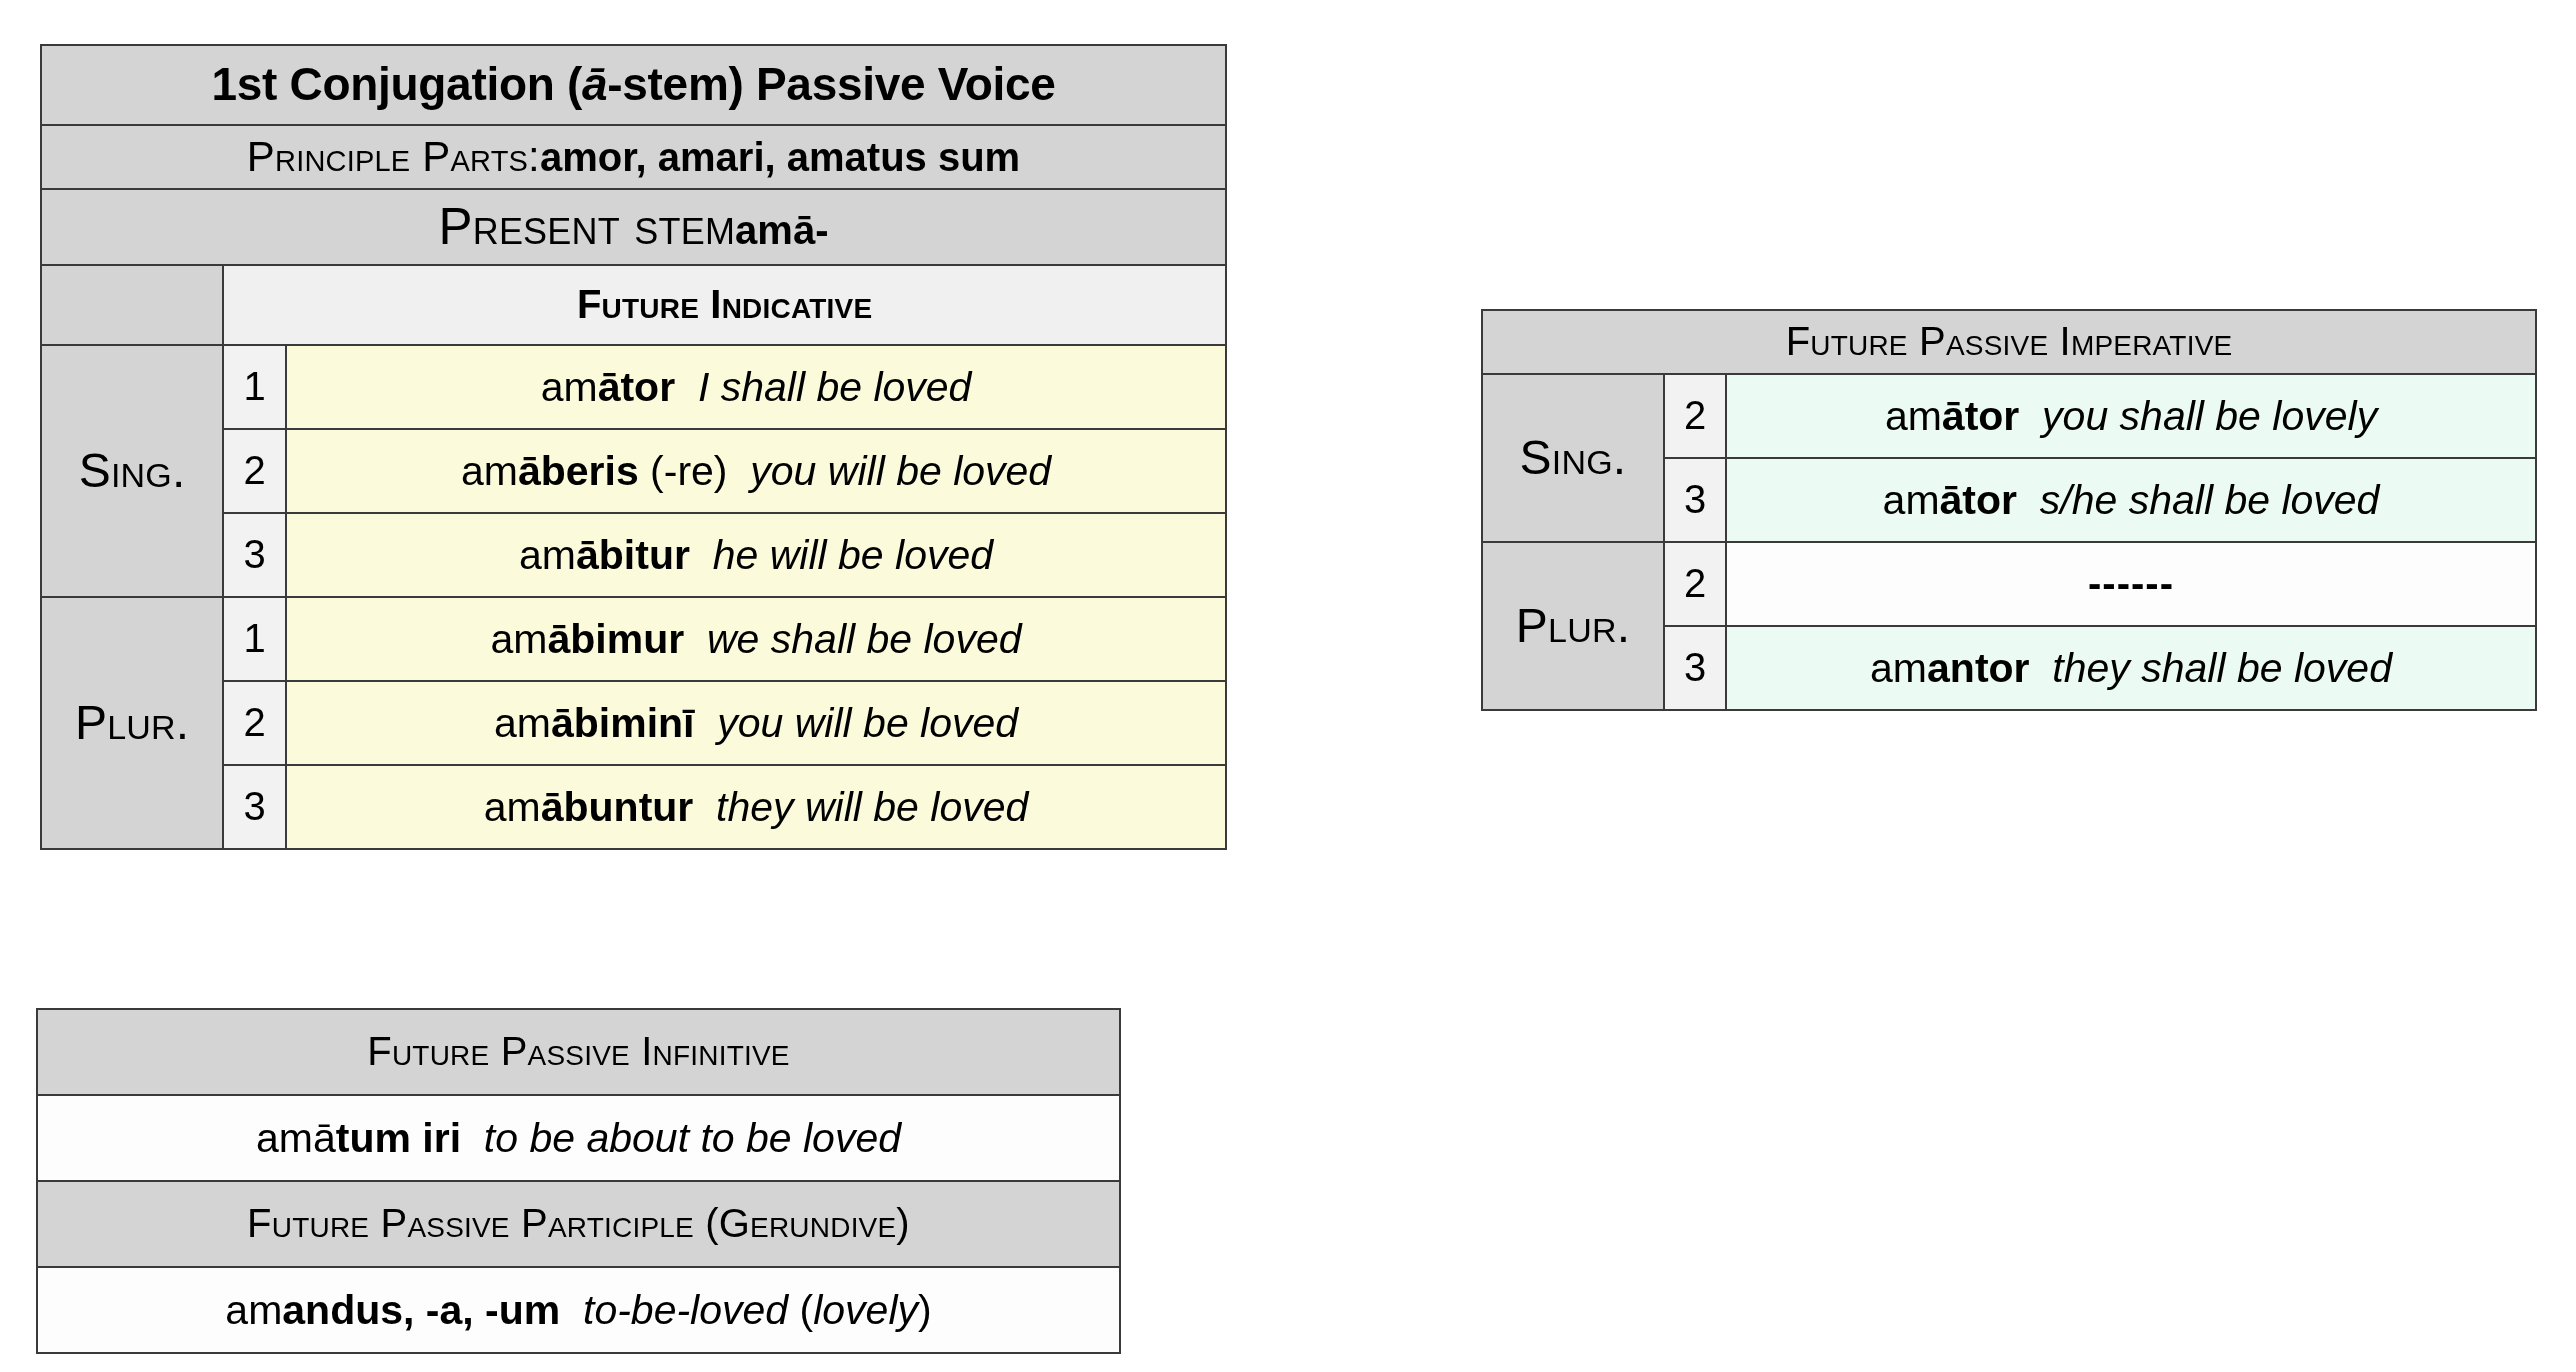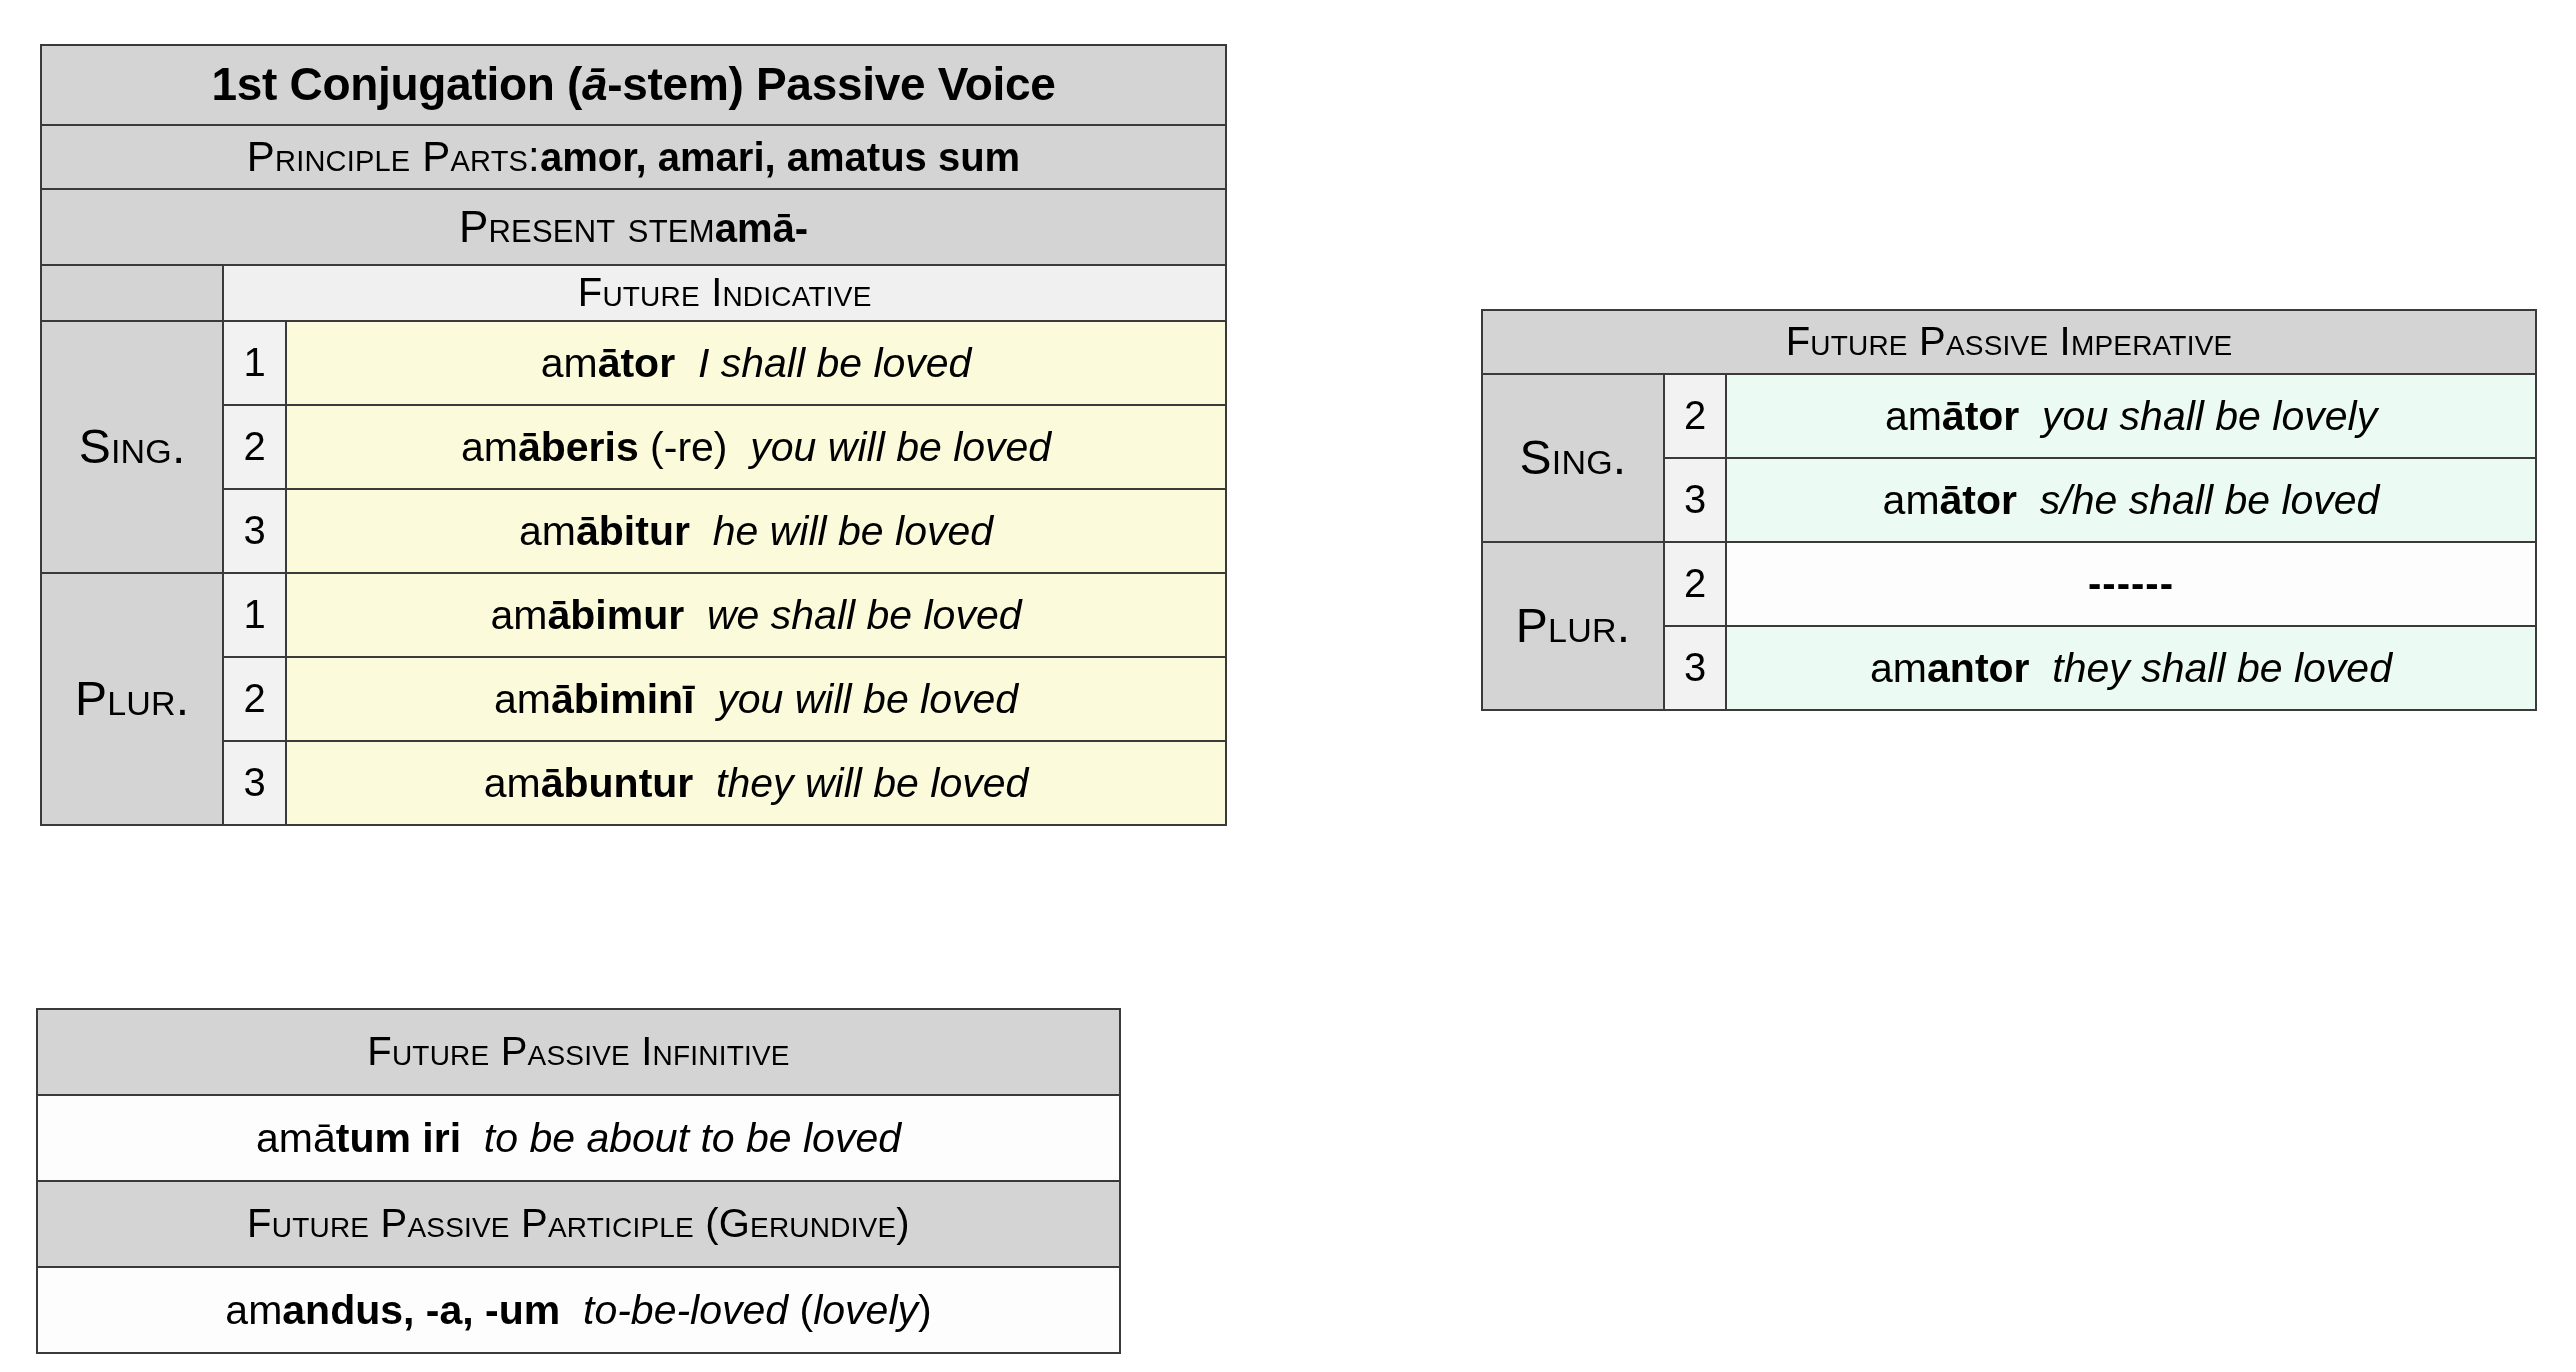--- a/index.html
+++ b/index.html
@@ -55,21 +55,21 @@
   }
   .title-main .it { font-style: italic; }
 
   .pp-row {
     font-size: 40px;
   }
   .pp-row .sc { font-size: 42px; }
   .pp-row b { font-weight: bold; }
 
   .stem-row { font-size: 40px; }
-  .stem-row .sc { font-size: 44px; }
+  .stem-row .sc { font-size: 51px; }
   .stem-row b { font-weight: bold; }
 
   .sec-hdr {
     font-size: 40px;
   }
 
   .side-lbl {
     font-size: 48px;
     text-align: center;
     margin-left: 36px;
@@ -96,21 +96,21 @@
   
   #tbl-main { left: 40px; top: 44px; width: 1187px; }
   #tbl-main .c-side { width: 180px; }
   #tbl-main .c-num  { width: 62px; }
   #tbl-main .c-form { width: 928px; }
 
   #tbl-main tr { height: 84px; }
   #tbl-main tr.r-title { height: 80px; }
   #tbl-main tr.r-pp    { height: 64px; }
   #tbl-main tr.r-stem  { height: 76px; }
-  #tbl-main tr.r-sec   { height: 56px; }
+  #tbl-main tr.r-sec   { height: 80px; font-weight: bold; }
 
   
   #tbl-imp { left: 1481px; top: 309px; width: 1054px; }
   #tbl-imp .c-side { width: 182px; }
   #tbl-imp .c-num  { width: 62px; }
   #tbl-imp .c-form { width: 810px; }
   #tbl-imp tr { height: 84px; }
   #tbl-imp tr.r-sec { height: 64px; }
 
   

